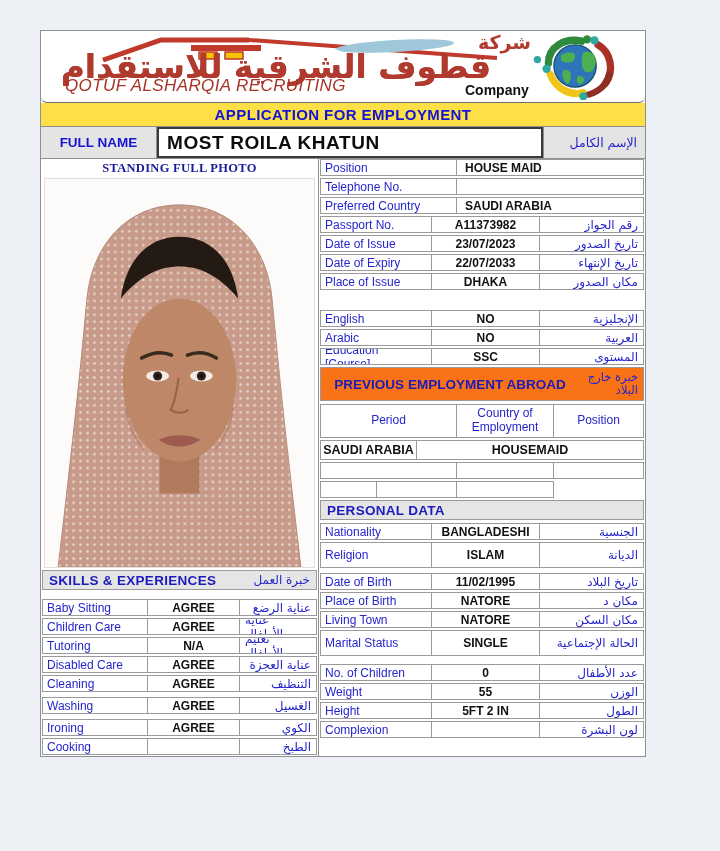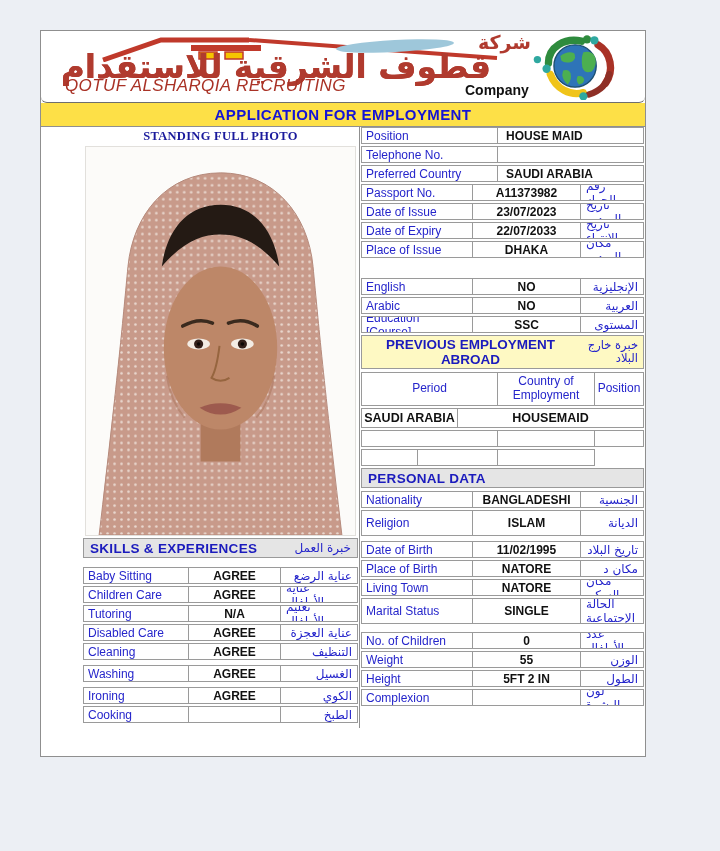--- a/index.html
+++ b/index.html
@@ -34,21 +34,21 @@
     color:#1414d6; font-weight:bold; font-size:15px; letter-spacing:0.4px; }
   .namerow { display:flex; height:31px; border-bottom:1px solid #8f8f8f; }
   .fn-label { width:116px; background:#e4e4e4; color:#1414d6; font-weight:bold; font-size:13.5px;
     display:flex; align-items:center; justify-content:center; border-right:1px solid #8f8f8f; box-sizing:border-box; }
   .fn-value { flex:1; border:2px solid #3a3a3a; display:flex; align-items:center; padding-left:8px;
     font-size:19px; font-weight:bold; color:#0c0c0c; letter-spacing:0.6px; background:#fff; box-sizing:border-box; }
   .fn-ar { width:102px; background:#e4e4e4; color:#2525cb; display:flex; align-items:center;
     justify-content:flex-end; padding:0 8px; font-size:12.5px; box-sizing:border-box;
     border-left:1px solid #8f8f8f; font-family:"DejaVu Sans",sans-serif; }
   
-  .main { display:flex; height:601px;margin-left:41px; }
+  .main { display:flex; height:601px; }
   .lcol { width:278px; border-right:1px solid #8f8f8f; box-sizing:border-box; }
   .rcol { flex:1; box-sizing:border-box; padding-top:0; }
   
   .photo-cap { text-align:center; color:#1a1a9c; font-family:"Liberation Serif",serif;
     font-weight:bold; font-size:12.5px; letter-spacing:0.3px; padding:2px 0 1px 0; }
   .photo-box { margin:1px 3px 2px 3px; height:388px; background:#fcfbf9; border:1px solid #e2e0dc; }
   .photo-box svg { display:block; width:100%; height:100%; }
   
   .sec { display:flex; justify-content:space-between; align-items:center; background:#e5e5e5;
     border:1px solid #9a9a9a; margin:0 1px 3px 1px; height:20px; padding:0 6px; box-sizing:border-box; }
@@ -64,21 +64,21 @@
   .ca { flex:1; color:#2525cb; justify-content:flex-end; padding:0 5px; font-size:12px;
     font-family:"DejaVu Sans",sans-serif; background:#fff; }
   
   .r2 .cl { width:137px; }
   .r2 .cv { flex:1; justify-content:flex-start; padding-left:8px; }
   
   .rs .cl { width:106px; }
   .rs .cv { width:92px; }
   .gap3 { height:3px; } .gap6 { height:6px; } .gap18 { height:18px; }
   
-  .emp-h { display:flex; align-items:center; background:#fef9c3; border:1px solid #9a9a9a;
+  .emp-h { display:flex; align-items:center; background:#f97316; border:1px solid #9a9a9a;
     margin:0 1px 3px 1px; height:26px; padding:16px 5px; box-sizing:border-box; }
   .emp-h .en { flex:1; text-align:center; color:#1b1bbd; font-weight:bold; font-size:13.5px; }
   .emp-h .art { width:64px; text-align:right; color:#2525cb; font-size:11.5px; line-height:1.15;
     font-family:"DejaVu Sans",sans-serif; }
   .empr { display:flex; margin:0 1px 2px 1px; }
   .empr > div { border:1px solid #9a9a9a; box-sizing:border-box; display:flex; align-items:center;
     justify-content:center; text-align:center; background:#fff; }
   .empr > div + div { border-left:0; }
   .ec1 { width:137px; } .ec2 { width:97px; } .ec3 { flex:1; }
   .emp-head > div { color:#2525cb; font-size:12px; height:34px; line-height:1.15; }
@@ -118,20 +118,25 @@
       <path d="M22,46 C28,62 44,70 58,66" fill="none" stroke="#f0c419" stroke-width="8" stroke-linecap="round"></path>
       <circle cx="18" cy="40" r="4.5" fill="#2fa8a0"></circle>
       <path d="M64,68 C76,64 84,56 86,46" fill="none" stroke="#8e2f26" stroke-width="7" stroke-linecap="round"></path>
       <circle cx="58" cy="70" r="4.5" fill="#2fa8a0"></circle>
       <circle cx="8" cy="30" r="4" fill="#2fa8a0"></circle>
     </svg>
   </div>
 
   <div class="title">APPLICATION FOR EMPLOYMENT</div>
 
+  <div class="namerow">
+    <div class="fn-label">FULL NAME</div>
+    <div class="fn-value">MOST ROILA KHATUN</div>
+    <div class="fn-ar">الإسم الكامل</div>
+  </div>
 
   <div class="main">
 
     <div class="lcol">
       <div class="photo-cap">STANDING FULL PHOTO</div>
       <div class="photo-box">
         <svg viewBox="0 0 276 390" preserveAspectRatio="xMidYMid slice">
           <defs>
             <pattern id="dots" width="7" height="7" patternUnits="userSpaceOnUse">
               <rect width="7" height="7" fill="#c89a8a"></rect>

